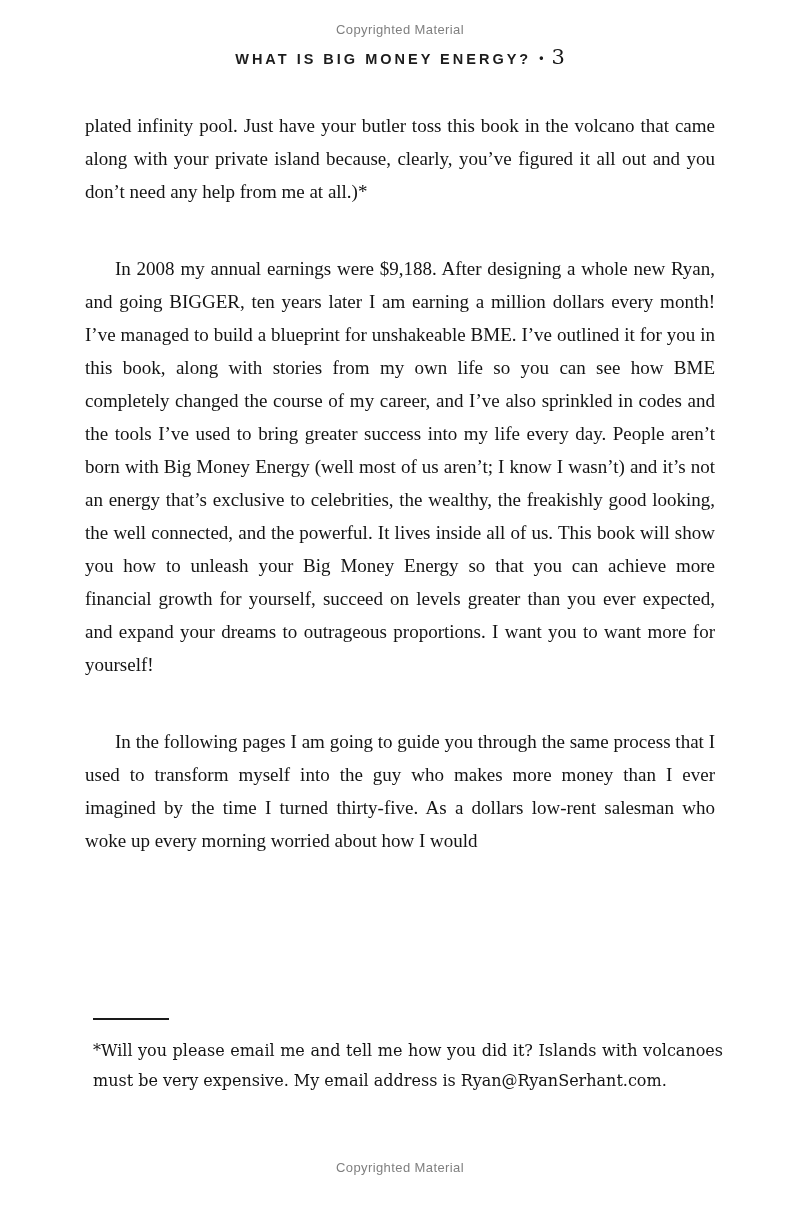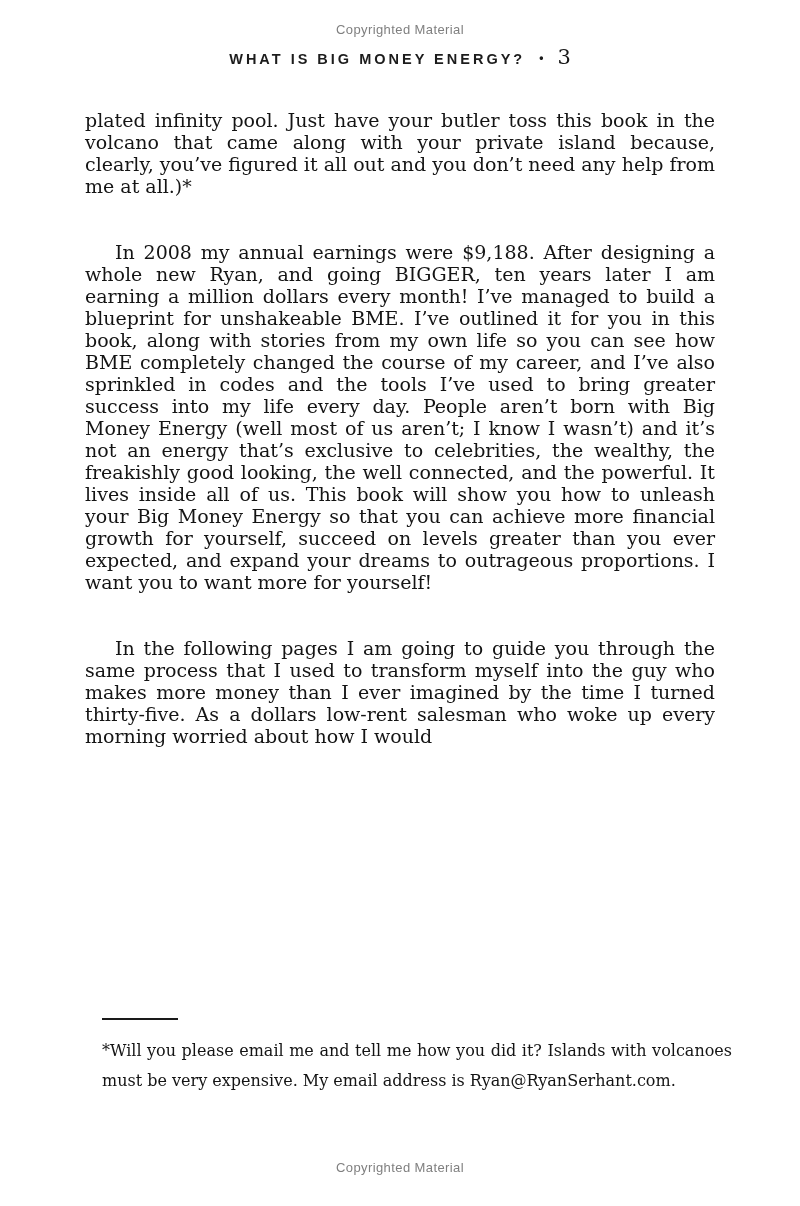--- a/index.html
+++ b/index.html
@@ -30,21 +30,21 @@
   .copyright.bottom {
     position: absolute;
     left: 0;
     width: 800px;
     top: 1160px;
   }
   .running-header {
     display: flex;
     justify-content: center;
     align-items: baseline;
-    gap: 14px;
+    gap: 8px;
     margin-bottom: 40px;
   }
   .running-title {
     font-family: "Liberation Sans", sans-serif;
     font-weight: bold;
     font-size: 14.5px;
     letter-spacing: 3px;
     color: #1c1c1c;
   }
   .running-sep {
@@ -55,29 +55,30 @@
     position: relative;
     top: -2px;
   }
   .running-pagenum {
     font-family: "DejaVu Serif", serif;
     font-size: 21px;
     color: #161616;
   }
   .body-text {
     font-size: 19px;
-    line-height: 22px;
+    line-height: 33px;
     text-align: justify;
     color: #141414;
+    font-family: Liberation Serif, serif;
   }
   .body-text p { margin: 0; }
   .body-text p.indent { text-indent: 30px; margin-top: 44px; }
   .footnote-area {
     position: absolute;
-    left: 102px;
+    left: 93px;
     width: 630px;
     top: 1018px;
   }
   .footnote-rule {
     width: 76px;
     height: 0;
     border-top: 2px solid #1a1a1a;
     margin-bottom: 16px;
   }
   .footnote-text {

